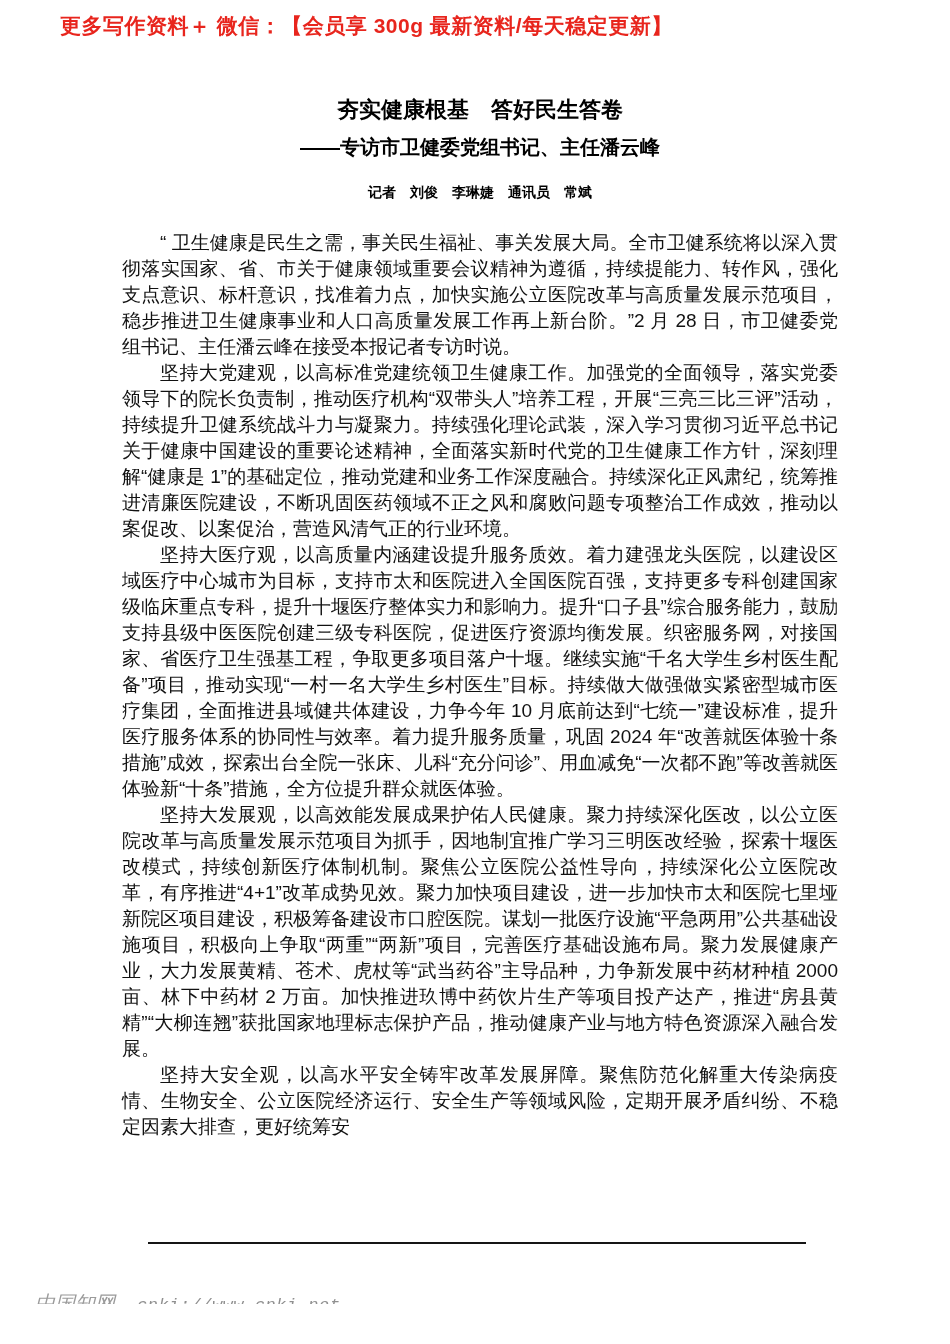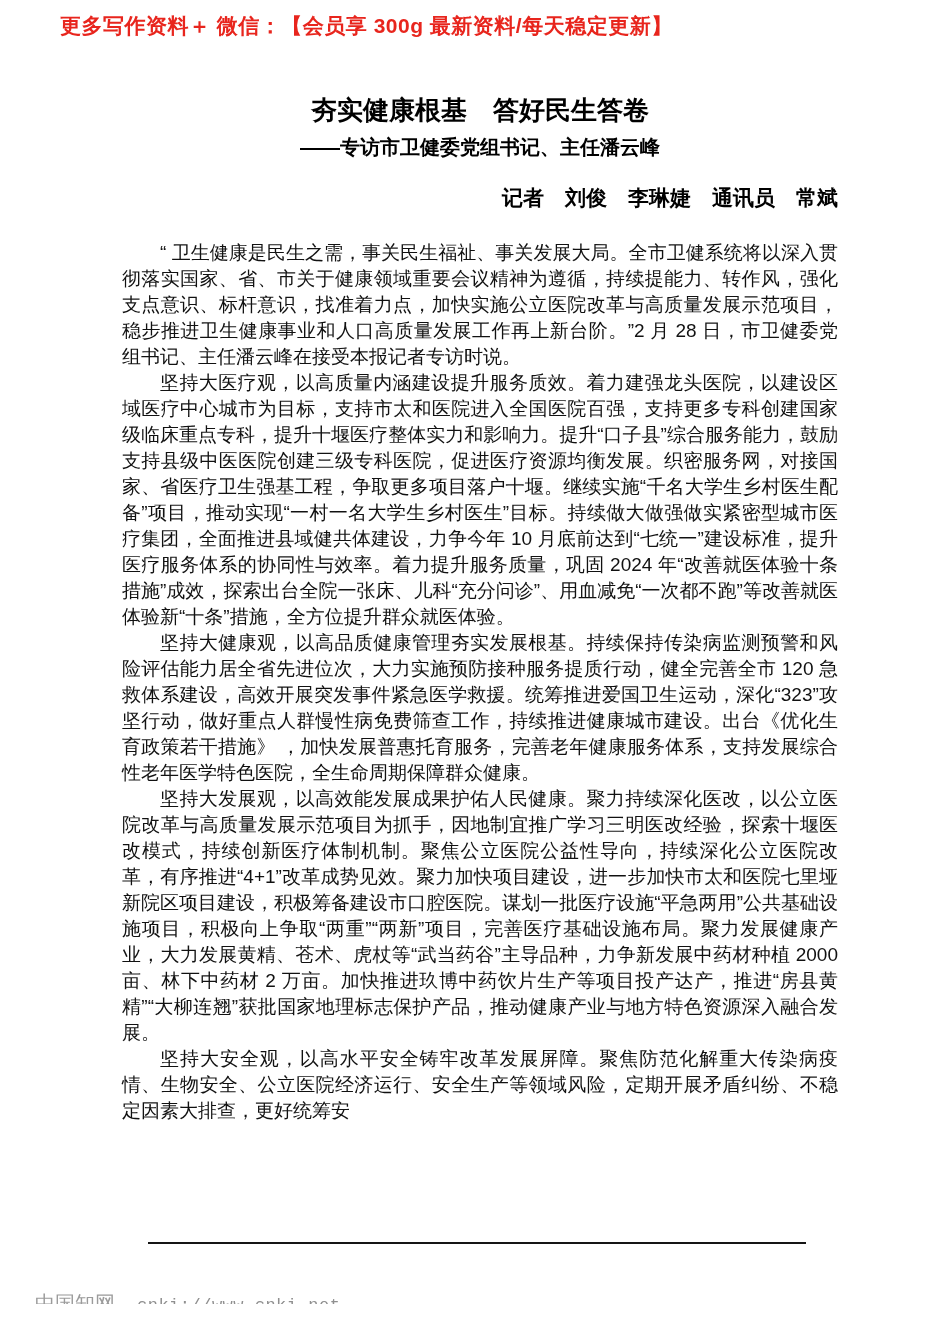--- a/index.html
+++ b/index.html
@@ -30,37 +30,37 @@
     width: 716px;
   }
   .meta {
     font-family: "Liberation Serif", serif;
     font-size: 17px;
     line-height: 25px;
     color: #111111;
   }
   .title {
     text-align: center;
-    font-size: 26px;
+    font-size: 22px;
     font-weight: bold;
     line-height: 32px;
     margin-top: 4px;
     color: #000000;
   }
   .subtitle {
     text-align: center;
     font-size: 20px;
     font-weight: bold;
     line-height: 26px;
     margin-top: 8px;
     color: #000000;
   }
   .byline {
-    text-align: right;
-    font-size: 21px;
+    text-align: center;
+    font-size: 14px;
     font-weight: bold;
     margin-top: 24px;
     color: #000000;
   }
   .body-text {
     margin-top: 28px;
     font-size: 19px;
     line-height: 26px;
     text-align: justify;
     color: #111111;
@@ -78,20 +78,21 @@
     height: 0;
     border-top: 2px solid #151515;
   }
   .watermark {
     position: absolute;
     left: 35px;
     top: 1290px;
     display: flex;
     align-items: baseline;
     gap: 22px;
+    font-style: italic;
   }
   .wm-name {
     font-family: "Liberation Serif", serif;
     font-size: 20px;
     color: #9b9b9b;
   }
   .wm-url {
     font-family: "Liberation Mono", monospace;
     font-size: 17px;
     color: #8f8f8f;
@@ -110,22 +111,22 @@
     </div>
 
     <div class="title">夯实健康根基　答好民生答卷</div>
 
     <div class="subtitle">——专访市卫健委党组书记、主任潘云峰</div>
 
     <div class="byline">记者　刘俊　李琳婕　通讯员　常斌</div>
 
     <div class="body-text">
       <p>“ 卫生健康是民生之需，事关民生福祉、事关发展大局。全市卫健系统将以深入贯彻落实国家、省、市关于健康领域重要会议精神为遵循，持续提能力、转作风，强化支点意识、标杆意识，找准着力点，加快实施公立医院改革与高质量发展示范项目，稳步推进卫生健康事业和人口高质量发展工作再上新台阶。”2 月 28 日，市卫健委党组书记、主任潘云峰在接受本报记者专访时说。</p>
+      <p>坚持大党建观，以高标准党建统领卫生健康工作。加强党的全面领导，落实党委领导下的院长负责制，推动医疗机构“双带头人”培养工程，开展“三亮三比三评”活动，持续提升卫健系统战斗力与凝聚力。持续强化理论武装，深入学习贯彻习近平总书记关于健康中国建设的重要论述精神，全面落实新时代党的卫生健康工作方针，深刻理解“健康是 1”的基础定位，推动党建和业务工作深度融合。持续深化正风肃纪，统筹推进清廉医院建设，不断巩固医药领域不正之风和腐败问题专项整治工作成效，推动以案促改、以案促治，营造风清气正的行业环境。</p>
       <p class="para-gap">坚持大医疗观，以高质量内涵建设提升服务质效。着力建强龙头医院，以建设区域医疗中心城市为目标，支持市太和医院进入全国医院百强，支持更多专科创建国家级临床重点专科，提升十堰医疗整体实力和影响力。提升“口子县”综合服务能力，鼓励支持县级中医医院创建三级专科医院，促进医疗资源均衡发展。织密服务网，对接国家、省医疗卫生强基工程，争取更多项目落户十堰。继续实施“千名大学生乡村医生配备”项目，推动实现“一村一名大学生乡村医生”目标。持续做大做强做实紧密型城市医疗集团，全面推进县域健共体建设，力争今年 10 月底前达到“七统一”建设标准，提升医疗服务体系的协同性与效率。着力提升服务质量，巩固 2024 年“改善就医体验十条措施”成效，探索出台全院一张床、儿科“充分问诊”、用血减免“一次都不跑”等改善就医体验新“十条”措施，全方位提升群众就医体验。</p>
-      <p>坚持大健康观，以高品质健康管理夯实发展根基。持续保持传染病监测预警和风险评估能力居全省先进位次，大力实施预防接种服务提质行动，健全完善全市 120 急救体系建设，高效开展突发事件紧急医学救援。统筹推进爱国卫生运动，深化“323”攻坚行动，做好重点人群慢性病免费筛查工作，持续推进健康城市建设。出台《优化生育政策若干措施》 ，加快发展普惠托育服务，完善老年健康服务体系，支持发展综合性老年医学特色医院，全生命周期保障群众健康。</p>
       <p>坚持大发展观，以高效能发展成果护佑人民健康。聚力持续深化医改，以公立医院改革与高质量发展示范项目为抓手，因地制宜推广学习三明医改经验，探索十堰医改模式，持续创新医疗体制机制。聚焦公立医院公益性导向，持续深化公立医院改革，有序推进“4+1”改革成势见效。聚力加快项目建设，进一步加快市太和医院七里垭新院区项目建设，积极筹备建设市口腔医院。谋划一批医疗设施“平急两用”公共基础设施项目，积极向上争取“两重”“两新”项目，完善医疗基础设施布局。聚力发展健康产业，大力发展黄精、苍术、虎杖等“武当药谷”主导品种，力争新发展中药材种植 2000 亩、林下中药材 2 万亩。加快推进玖博中药饮片生产等项目投产达产，推进“房县黄精”“大柳连翘”获批国家地理标志保护产品，推动健康产业与地方特色资源深入融合发展。</p>
       <p>坚持大安全观，以高水平安全铸牢改革发展屏障。聚焦防范化解重大传染病疫情、生物安全、公立医院经济运行、安全生产等领域风险，定期开展矛盾纠纷、不稳定因素大排查，更好统筹安</p>
     </div>
 
   </div>
 
   <div class="divider"></div>
 
   <div class="watermark">
     <span class="wm-name">中国知网</span>

